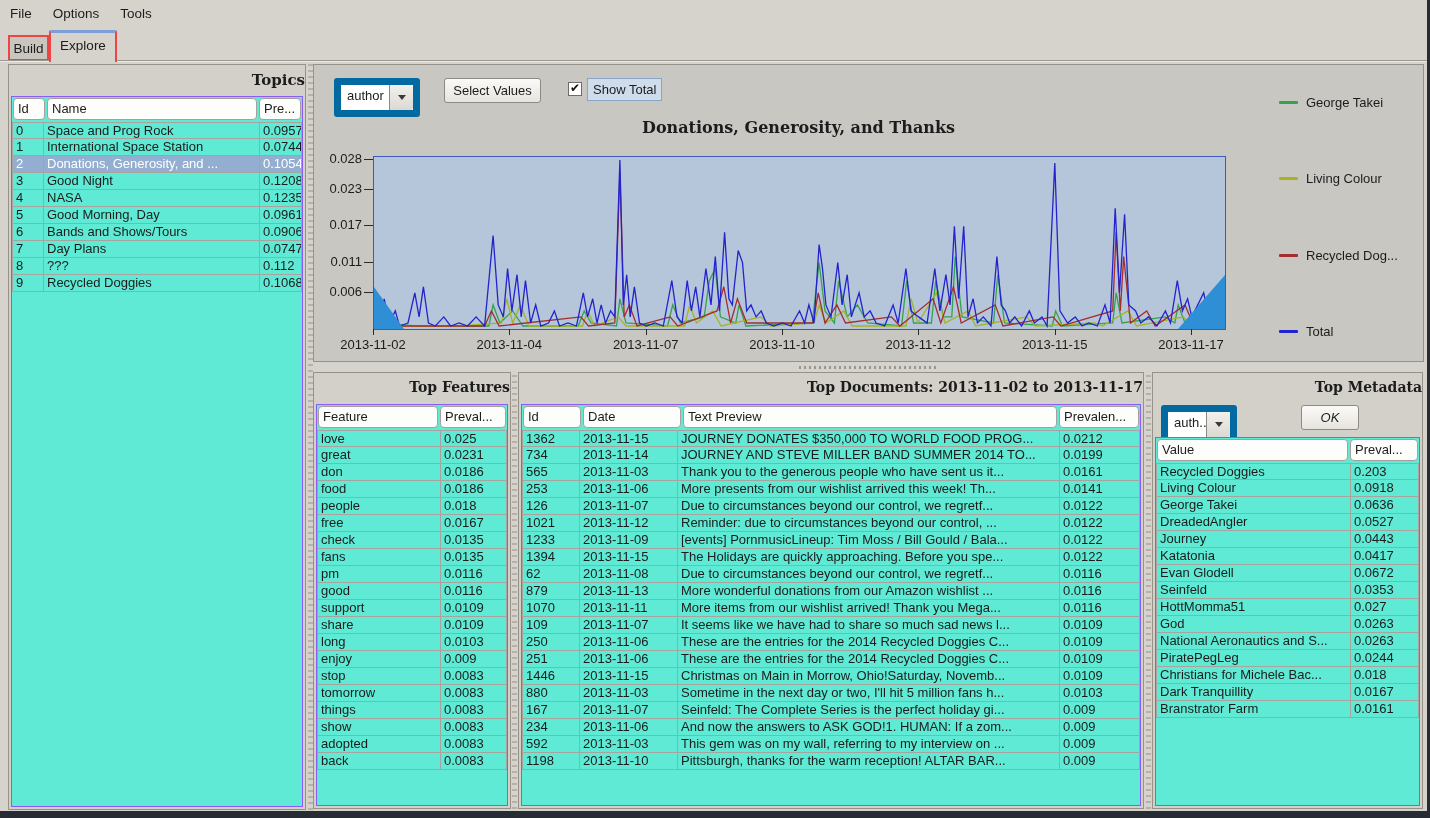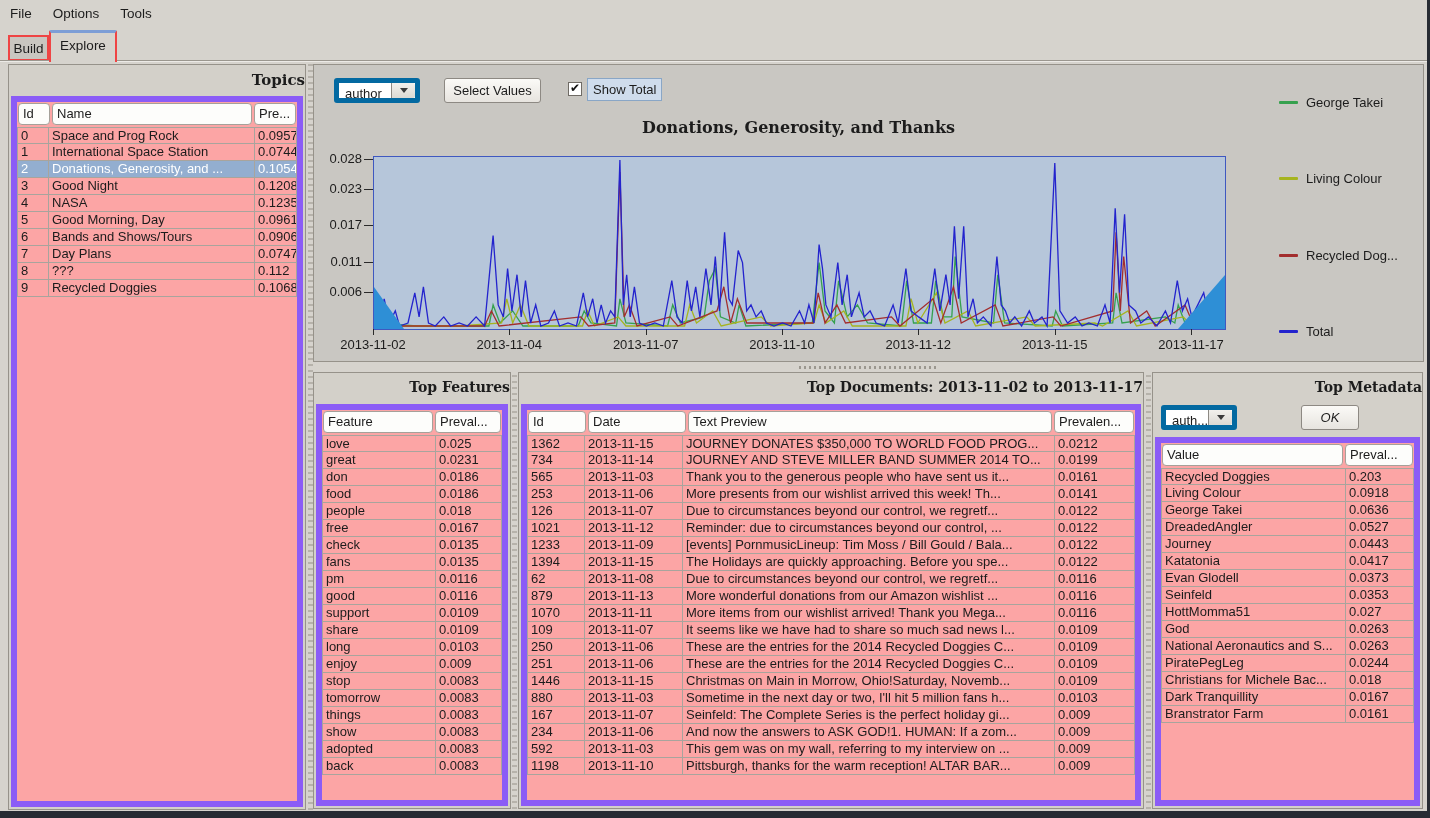--- a/index.html
+++ b/index.html
@@ -16,37 +16,37 @@
   
   .tabrow{position:absolute;left:0;top:28px;width:100%;height:33px;}
   .tab{position:absolute;box-sizing:border-box;font-size:13.5px;text-align:center;border:2px solid #ef4444;}
   .tab-build{left:8px;top:7px;width:41px;height:26px;background:#c9c6c0;line-height:24px;}
   .tab-explore{left:49px;top:2px;width:68px;height:32px;background:#d6d3cd;border-bottom:none;border-top:3px solid #7d9ed6;border-radius:2px 2px 0 0;line-height:26px;z-index:3;}
   .tab-underline{position:absolute;left:0;top:60px;width:100%;height:1px;background:#9b978f;}
   .tab-underline2{position:absolute;left:0;top:61px;width:100%;height:1px;background:#eceae6;}
   
   .panel{position:absolute;box-sizing:border-box;background:#d3d0c9;border:1px solid #96928a;}
   .panel-title{font-family:"DejaVu Serif", serif;font-weight:bold;font-size:15px;text-align:right;padding-top:6px;}
-  .viewport{position:absolute;background:#fca5a5;border:6px solid #8b5cf6;box-sizing:border-box;overflow:hidden;}
+  .viewport{position:absolute;background:#5eead4;border:1px solid #8b5cf6;box-sizing:border-box;overflow:hidden;}
   
   .thead{display:grid;column-gap:2px;padding:1px 1px 2px 1px;}
   .th{background:#fdfdfb;border:1px solid #a5a19a;border-radius:4px;font-size:13px;padding:1px 4px;height:18px;line-height:17px;white-space:nowrap;overflow:hidden;box-sizing:content-box;}
   .tbody{display:block;}
   .tr{display:grid;column-gap:0;}
   .td{border:1px solid #a8a49d;border-top:none;margin-left:-1px;font-size:13px;height:17px;line-height:16px;padding:0 3px;white-space:nowrap;overflow:hidden;box-sizing:border-box;}
   .tr .td:first-child{margin-left:0;}
   .tr.first .td{border-top:1px solid #a8a49d;}
   .tr.selected .td{background:#93aed0;color:#ffffff;}
   .grid-topics{grid-template-columns:32px 1fr 42px;}
   .grid-features{grid-template-columns:1fr 66px;}
   .grid-docs{grid-template-columns:58px 98px 1fr 80px;}
   .grid-meta{grid-template-columns:1fr 68px;}
   
   .chart-panel{left:313px;top:64px;width:1111px;height:298px;background:#c9c7c2;}
-  .combo{position:absolute;display:flex;height:25px;border:5px solid #0369a1;border-radius:3px;background:#fff;box-sizing:border-box;}
+  .combo{position:absolute;display:flex;height:39px;border:7px solid #0369a1;border-radius:3px;background:#fff;box-sizing:border-box;}
   .combo .val{font-size:13px;padding:3px 6px 0 6px;flex:1;white-space:nowrap;overflow:hidden;}
   .combo .cbtn{width:23px;background:linear-gradient(#f2f0ec,#dcd9d3);border-left:1px solid #8d8983;display:flex;align-items:center;justify-content:center;border-radius:0 2px 2px 0;}
   .carrow{width:0;height:0;border-left:4px solid transparent;border-right:4px solid transparent;border-top:5px solid #3a3a3a;}
   .push{position:absolute;height:25px;background:linear-gradient(#fbfaf7,#e7e4df);border:1px solid #8d8983;border-radius:3px;font-size:13px;text-align:center;box-sizing:border-box;padding-top:4px;}
   .checkbox{position:absolute;width:14px;height:14px;background:#fff;border:1px solid #6f6b65;box-sizing:border-box;font-size:12px;line-height:11px;text-align:center;color:#111;}
   .cb-label{position:absolute;font-size:13px;padding:3px 5px;background:#cfdcec;border:1px solid #89a6c6;}
   .chart-title{position:absolute;left:59px;width:851px;text-align:center;font-family:"DejaVu Serif", serif;font-weight:bold;font-size:16px;}
   .plot{position:absolute;left:59px;top:91px;width:851px;height:172px;background:#b6c6da;border:1px solid #3f58c0;box-sizing:content-box;}
   .ylab{position:absolute;width:48px;text-align:right;font-size:13px;}
   .ydash{position:absolute;width:9px;height:1px;background:#2a2a2a;}
@@ -484,21 +484,21 @@
         <div class="tr grid-meta">
           <div class="td">Journey</div>
           <div class="td">0.0443</div>
         </div>
         <div class="tr grid-meta">
           <div class="td">Katatonia</div>
           <div class="td">0.0417</div>
         </div>
         <div class="tr grid-meta">
           <div class="td">Evan Glodell</div>
-          <div class="td">0.0373</div>
+          <div class="td">0.0672</div>
         </div>
         <div class="tr grid-meta">
           <div class="td">Seinfeld</div>
           <div class="td">0.0353</div>
         </div>
         <div class="tr grid-meta">
           <div class="td">HottMomma51</div>
           <div class="td">0.027</div>
         </div>
         <div class="tr grid-meta">

